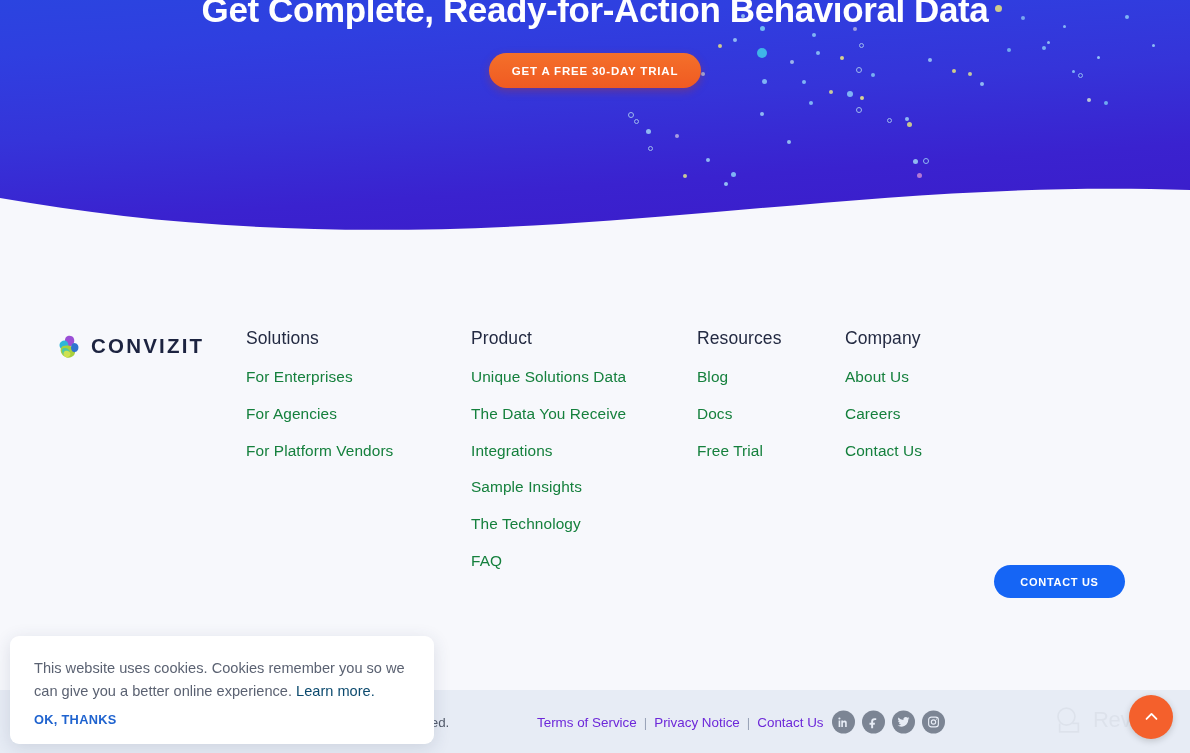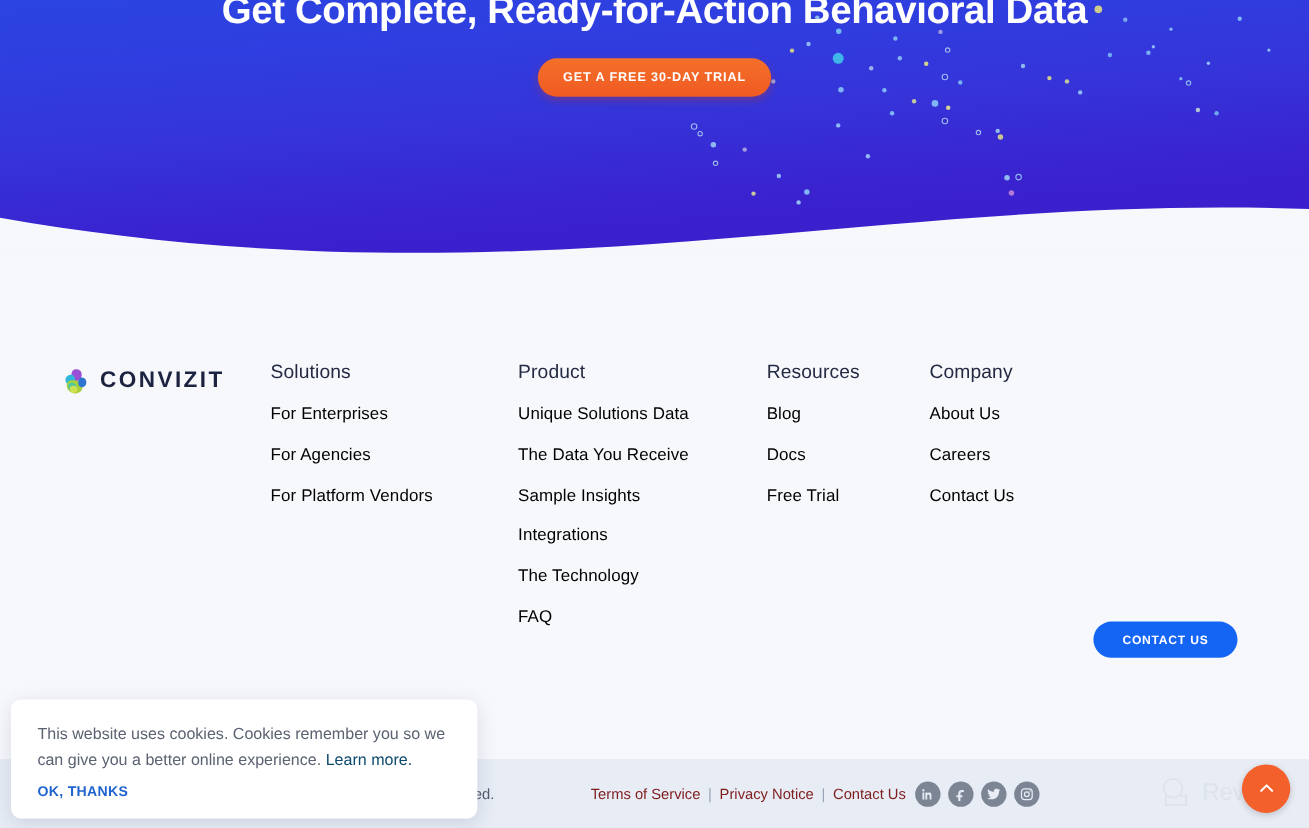--- a/index.html
+++ b/index.html
@@ -62,21 +62,21 @@
   .col.solutions { width:194px; }
   .col.product   { width:226px;margin-left:31px; }
   .col.resources { width:148px; }
   .col.company   { width:180px; }
 
   .col-title {
     font-size:17.5px; color:#232a42; font-weight:500;
     margin-bottom:18px; letter-spacing:.1px;
   }
   .col-link {
-    display:block; font-size:15.4px; color:#000000;
+    display:block; font-size:15.4px; color:#15803d;
     margin-bottom:17.5px; text-decoration:none; letter-spacing:.1px;
     cursor:pointer; line-height:1.25;
   }
   .col-link:last-child { margin-bottom:0; }
 
   .contact-btn {
     position:absolute; left:994px; top:333px;
     width:131px; height:33px; border-radius:17px;
     background:#1565f5; color:#fff;
     font-size:11px; font-weight:700; letter-spacing:.7px;
@@ -95,21 +95,21 @@
   }
   .copyright {
     position:absolute; left:237px; top:50%; transform:translateY(-50%);
     font-size:13.4px; color:#535b6b; white-space:nowrap;
   }
   .legal {
     position:absolute; left:537px; top:50%; transform:translateY(-50%);
     font-size:13.4px; color:#6f7a93; white-space:nowrap;
     display:flex; align-items:center; gap:7px;
   }
-  .legal a { color:#7f1d1d; text-decoration:none; cursor:pointer; }
+  .legal a { color:#6d28d9; text-decoration:none; cursor:pointer; }
   .legal .sep { color:#9aa4b8; }
   .socials {
     position:absolute; left:832px; top:50%; transform:translateY(-50%);
     display:flex; gap:7px;
   }
   .soc {
     width:23px; height:23px; border-radius:50%;
     background:#7c8594; display:flex; align-items:center; justify-content:center;
     cursor:pointer;
   }
@@ -244,22 +244,22 @@
       <div class="col-title">Solutions</div>
       <a class="col-link">For Enterprises</a>
       <a class="col-link">For Agencies</a>
       <a class="col-link">For Platform Vendors</a>
     </div>
 
     <div class="col product">
       <div class="col-title">Product</div>
       <a class="col-link">Unique Solutions Data</a>
       <a class="col-link">The Data You Receive</a>
+      <a class="col-link">Integrations</a>
       <a class="col-link">Sample Insights</a>
-      <a class="col-link">Integrations</a>
       <a class="col-link">The Technology</a>
       <a class="col-link">FAQ</a>
     </div>
 
     <div class="col resources">
       <div class="col-title">Resources</div>
       <a class="col-link">Blog</a>
       <a class="col-link">Docs</a>
       <a class="col-link">Free Trial</a>
     </div>

